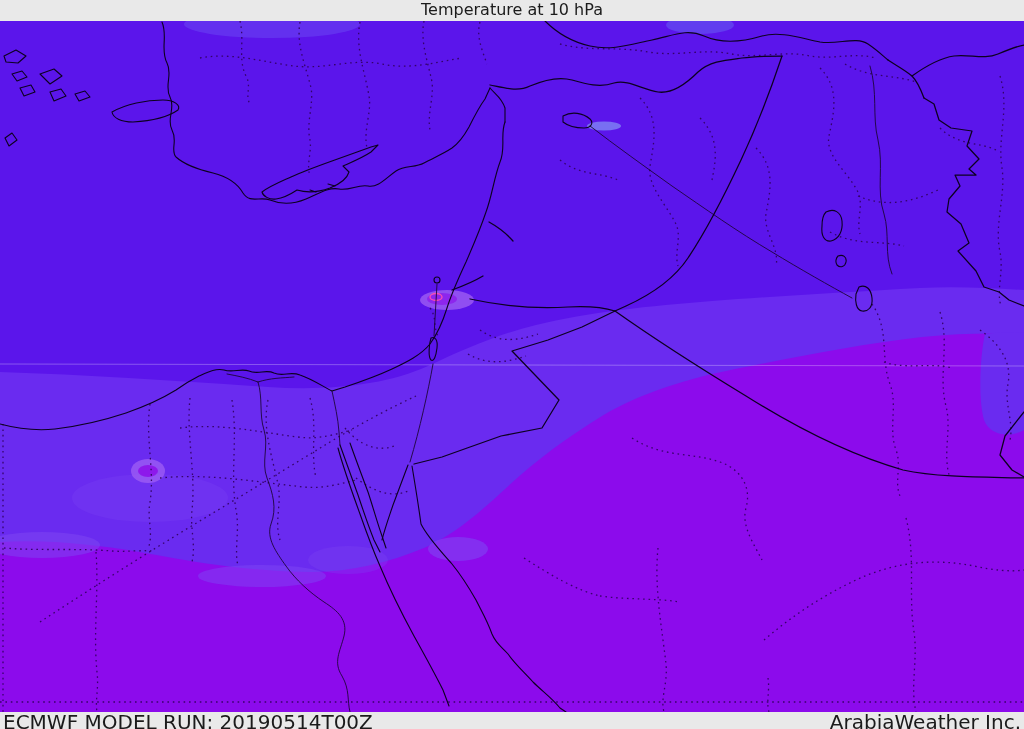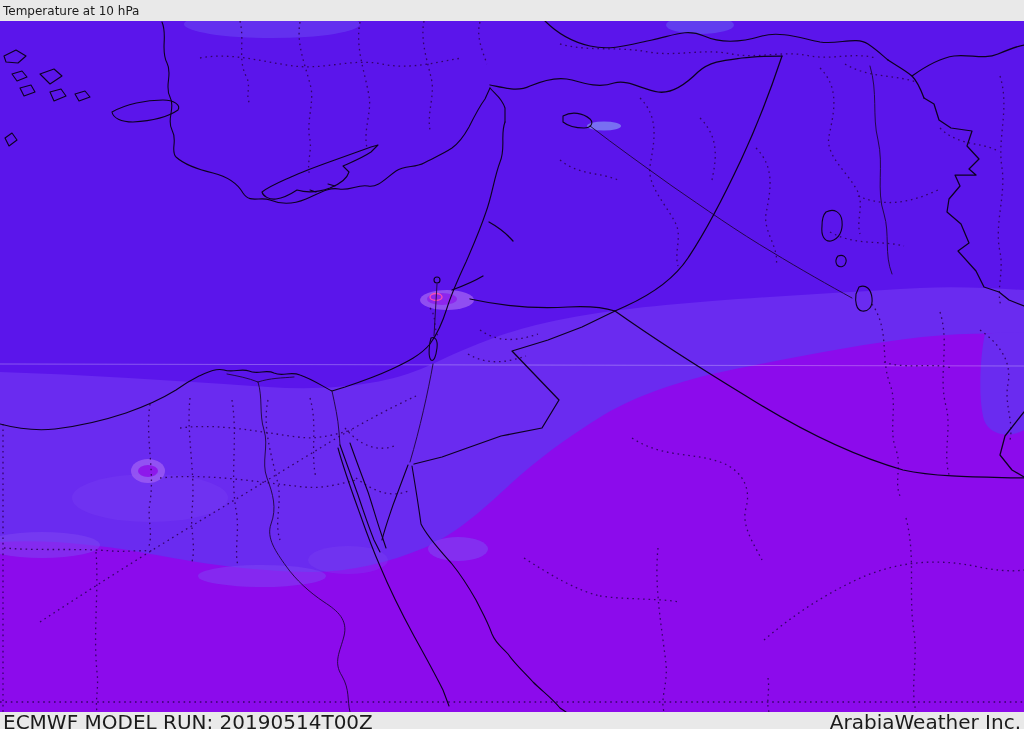--- a/index.html
+++ b/index.html
@@ -1,21 +1,21 @@
 <!DOCTYPE html>
 <html><head>
 <meta charset="utf-8">
 <style>
   html,body{margin:0;padding:0;background:#fff;}
   #screen{position:relative;width:1024px;height:729px;overflow:hidden;background:#5b15eb;
           font-family:"DejaVu Sans","Liberation Sans",sans-serif;}
   .bar{position:absolute;left:0;width:1024px;background:#e9e9e9;display:flex;
        justify-content:space-between;align-items:center;box-sizing:border-box;
        padding:0 3px;color:#1b1b1b;z-index:5;}
-  #topbar{top:0;height:21px;font-size:12px;}
+  #topbar{top:0;height:21px;font-size:16px;flex-direction:column;}
   #bottombar{top:712px;height:19px;font-size:20px;}
   #mapsvg{position:absolute;top:0;left:0;z-index:1;}
   .coast{fill:none;stroke-width:1.1;stroke-linejoin:round;stroke-linecap:round;}
   .border{fill:none;stroke-width:1.25;stroke-linejoin:round;stroke-linecap:round;}
   .river{fill:none;stroke-width:0.9;opacity:0.95;stroke-linecap:round;}
   .dotted{fill:none;stroke-width:1.3;stroke-dasharray:1.6 3.8;opacity:0.9;}
   .txt{white-space:pre;}
 </style>
 </head>
 <body>

